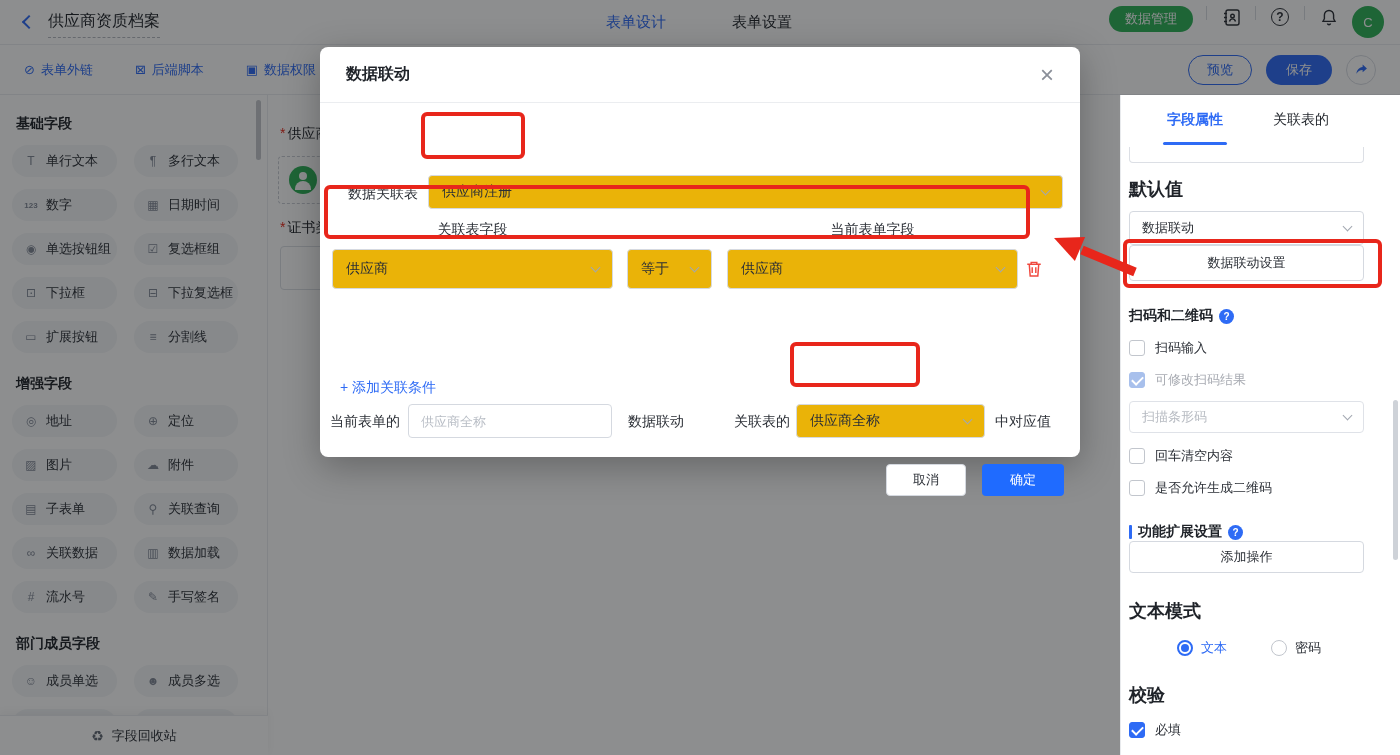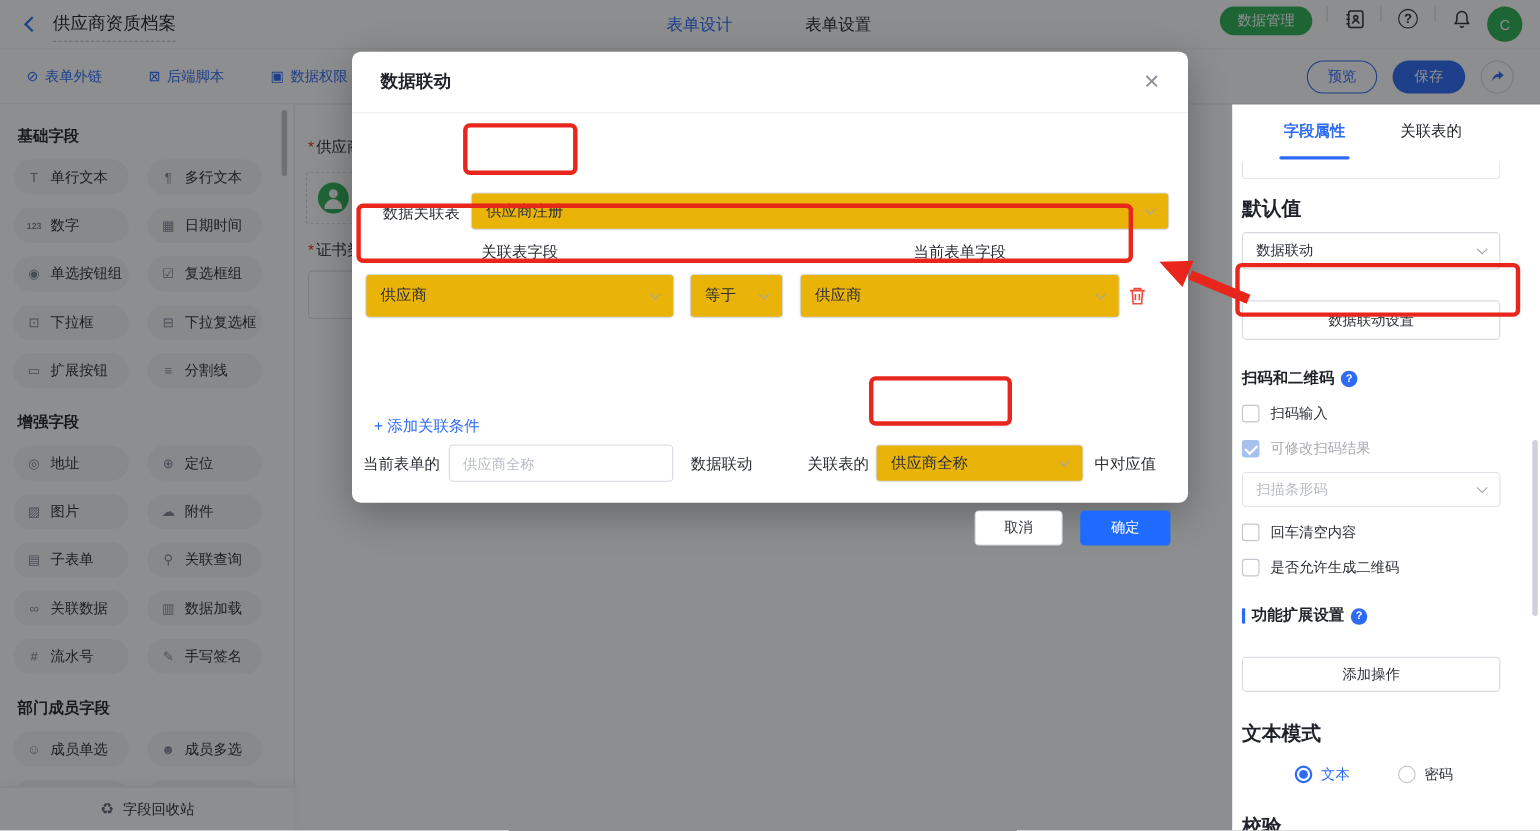--- a/index.html
+++ b/index.html
@@ -58,21 +58,21 @@
 
   
   .rp{position:absolute;left:1120px;top:95px;width:280px;height:660px;background:#fff;border-left:1px solid #e8eaed;z-index:10;padding:0 36px 0 8px;}
   .rp-tabs{height:50px;display:flex;gap:50px;padding-left:38px;align-items:center;font-size:14px;}
   .rp-tab{height:50px;display:flex;align-items:center;position:relative;color:var(--ink);cursor:pointer;}
   .rp-tab.active{color:var(--primary);font-weight:600;}
   .rp-tab.active::after{content:"";position:absolute;left:-4px;right:-4px;bottom:0;height:3px;background:var(--primary);border-radius:2px;}
   .rp-partial{height:16px;border:1px solid #dcdfe5;border-top:none;border-radius:0 0 4px 4px;margin-top:2px;}
   .rp-label{font-size:18px;font-weight:700;color:var(--ink);margin-top:14px;}
   .rp-select{margin-top:10px;height:34px;border:1px solid var(--border);border-radius:4px;display:flex;align-items:center;justify-content:space-between;padding:0 12px;background:#fff;cursor:pointer;color:var(--ink2);}
-  .rp-btn{margin-top:28px;height:36px;border:1px solid var(--border);border-radius:4px;background:#fff;display:flex;align-items:center;justify-content:center;color:var(--ink2);font-size:13px;cursor:pointer;width:100%;}
+  .rp-btn{margin-top:0;height:36px;border:1px solid var(--border);border-radius:4px;background:#fff;display:flex;align-items:center;justify-content:center;color:var(--ink2);font-size:13px;cursor:pointer;width:100%;}
   .rp-sec{margin-top:26px;display:flex;align-items:center;gap:6px;font-size:14px;font-weight:700;color:var(--ink);}
   .qmark{width:15px;height:15px;border-radius:50%;background:var(--primary);color:#fff;font-size:10px;font-weight:700;display:flex;align-items:center;justify-content:center;}
   .blue-bar{width:3px;height:14px;background:var(--primary);border-radius:1px;}
   .chk-row{margin-top:14px;display:flex;align-items:center;gap:10px;cursor:pointer;}
   .cbox{width:16px;height:16px;border:1px solid #c2c6cd;border-radius:3px;background:#fff;position:relative;flex:none;}
   .cbox.on{background:var(--primary);border-color:var(--primary);}
   .cbox.on-dis{background:#a8c0ec;border-color:#a8c0ec;}
   .cbox.on::after,.cbox.on-dis::after{content:"";position:absolute;left:4px;top:1px;width:5px;height:9px;border-right:2px solid #fff;border-bottom:2px solid #fff;transform:rotate(45deg);}
   .dis-text{color:#a8abb2;}
   .rp-select.disabled{color:#b7bbc2;border-color:#dfe2e8;cursor:default;margin-top:12px;height:32px;font-family:Liberation Mono, monospace;}

